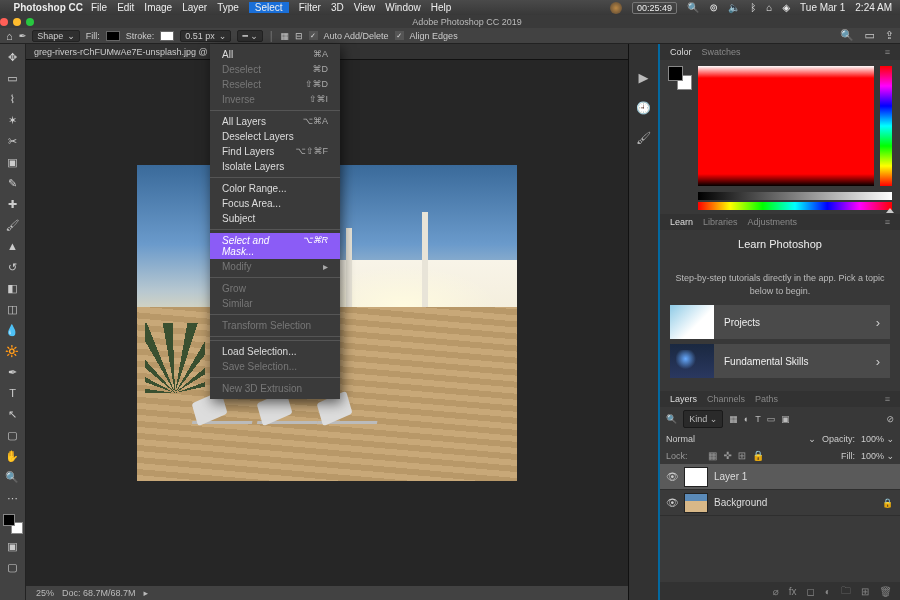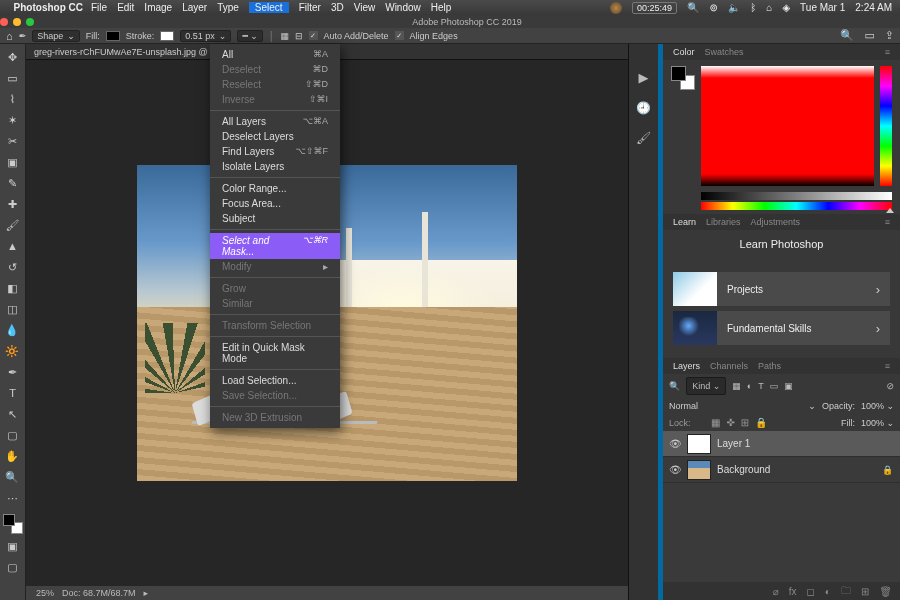--- a/index.html
+++ b/index.html
@@ -61,21 +61,21 @@
 .dd-item.disabled { color: #777; }
 .dd-item.hl { background: #8b5cf6; color:#fff;font-style:italic; }
 .dd-sep { height:1px; background:#555; margin:3px 0; }
 .sc { color:#aaa; font-size:9px;} .dd-item.hl .sc{color:#fff;}
 .dd-item .arr{color:#aaa;}
 
 
 .right-col { width: 30px; background:#323232; border-left:1px solid #111; display:flex; flex-direction:column; align-items:center; padding-top:26px; gap:16px;}
 .right-col .ico{color:#bbb; font-size:12px;}
 .right-col .play{font-size:13px;}
-.panels { width: 242px; background: #383838; display:flex; flex-direction:column; border-left:5px solid #0369a1;}
+.panels { width: 242px; background: #383838; display:flex; flex-direction:column; border-left:2px solid #0369a1;}
 .panel-tabs { display:flex; gap:10px; padding:3px 10px; font-size:9px; color:#888; background:#323232;}
 .panel-tabs .active{color:#ddd;}
 .panel-menu{margin-left:auto; color:#888;}
 
 .color-panel{padding:6px 8px; display:flex; gap:6px;}
 .fgbg2{position:relative; width:24px; height:24px;}
 .fgbg2 .fg{position:absolute;width:15px;height:15px;background:#000;border:1px solid #888;top:0;left:0;}
 .fgbg2 .bg{position:absolute;width:15px;height:15px;background:#fff;border:1px solid #888;bottom:0;right:0;}
 .spectrum{flex:1; height:120px; background: linear-gradient(to bottom, #fff 0%, transparent 10%, transparent 90%, #000 100%), linear-gradient(to bottom, red,red); position:relative;}
 .hue-strip{width:12px; height:120px; background:linear-gradient(red,magenta,blue,cyan,lime,yellow,red);}
@@ -277,23 +277,20 @@
             <span>Grow</span>
           </div>
           <div class="dd-item disabled">
             <span>Similar</span>
           </div>
           <div class="dd-sep"></div>
           <div class="dd-item disabled">
             <span>Transform Selection</span>
           </div>
           <div class="dd-sep"></div>
-          <div class="dd-item">
-            <span>Edit in Quick Mask Mode</span>
-          </div>
           <div class="dd-sep"></div>
           <div class="dd-item">
             <span>Load Selection...</span>
           </div>
           <div class="dd-item disabled">
             <span>Save Selection...</span>
           </div>
           <div class="dd-sep"></div>
           <div class="dd-item disabled">
             <span>New 3D Extrusion</span>
@@ -333,20 +330,21 @@
       </div>
 
     <div class="panel-tabs">
       <span class="active">Learn</span>
       <span>Libraries</span>
       <span>Adjustments</span>
       <span class="panel-menu">≡</span>
     </div>
     <div class="learn-panel">
       <h3>Learn Photoshop</h3>
+      <p>Step-by-step tutorials directly in the app. Pick a topic below to begin.</p>
       <div class="learn-card">
         <div class="thumb t1"></div>
         <div class="lbl">Projects</div>
         <div class="chev">›</div>
       </div>
       <div class="learn-card">
         <div class="thumb t2"></div>
         <div class="lbl">Fundamental Skills</div>
         <div class="chev">›</div>
       </div>

